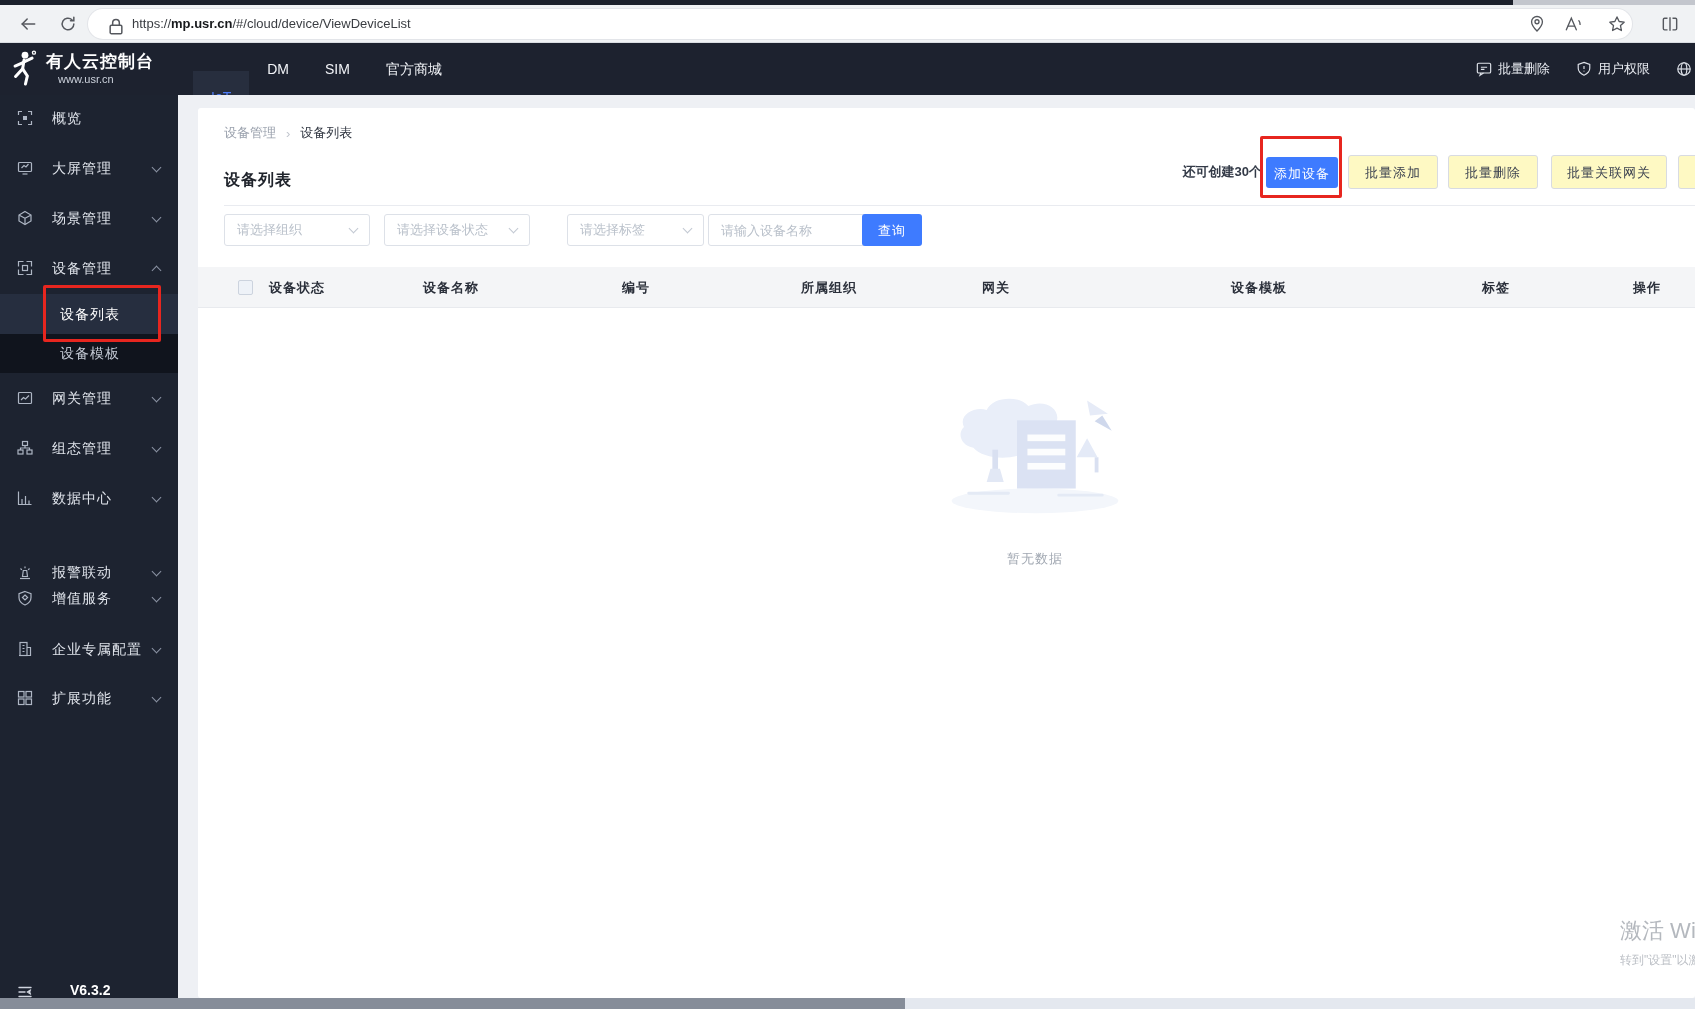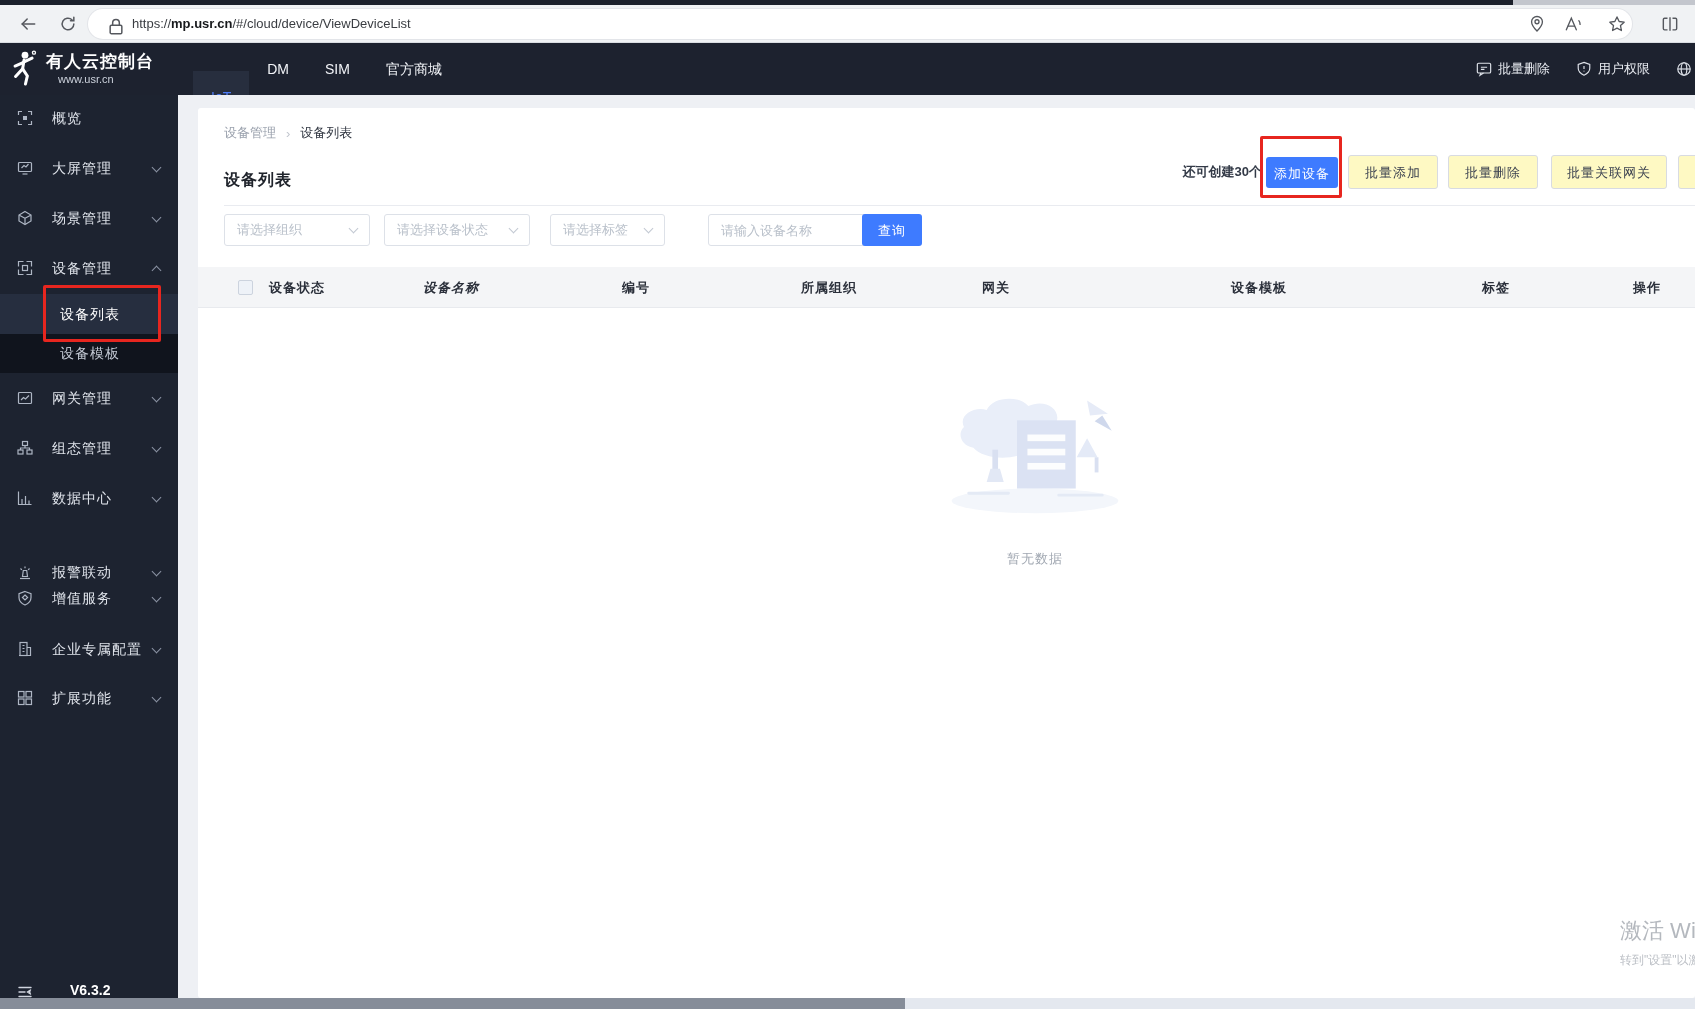--- a/index.html
+++ b/index.html
@@ -362,31 +362,31 @@
       <div class="divider"></div>
 
       <div class="filter" style="left:26px;width:146px;">
         <span>请选择组织</span>
         <span class="fchev"></span>
       </div>
       <div class="filter" style="left:186px;width:146px;">
         <span>请选择设备状态</span>
         <span class="fchev"></span>
       </div>
-      <div class="filter" style="left:352px;width:115px;">
+      <div class="filter" style="left:369px;width:137px;">
         <span>请选择标签</span>
         <span class="fchev"></span>
       </div>
       <input class="filter-input" style="left: 510px; width: 160px;" placeholder="请输入设备名称">
       <button class="query-btn">查询</button>
 
       <div class="thead">
         <span class="cb"></span>
         <span class="th" style="left:71px;">设备状态</span>
-        <span class="th" style="left:225px;font-style:italic;">设备名称</span>
+        <span class="th" style="left:225px;">设备名称</span>
         <span class="th" style="left:424px;">编号</span>
         <span class="th" style="left:603px;">所属组织</span>
         <span class="th" style="left:784px;">网关</span>
         <span class="th" style="left:1033px;">设备模板</span>
         <span class="th" style="left:1284px;">标签</span>
         <span class="th" style="left:1435px;">操作</span>
       </div>
 
       <div class="empty-illu">
         <svg viewBox="0 0 190 135" width="180" height="130">

